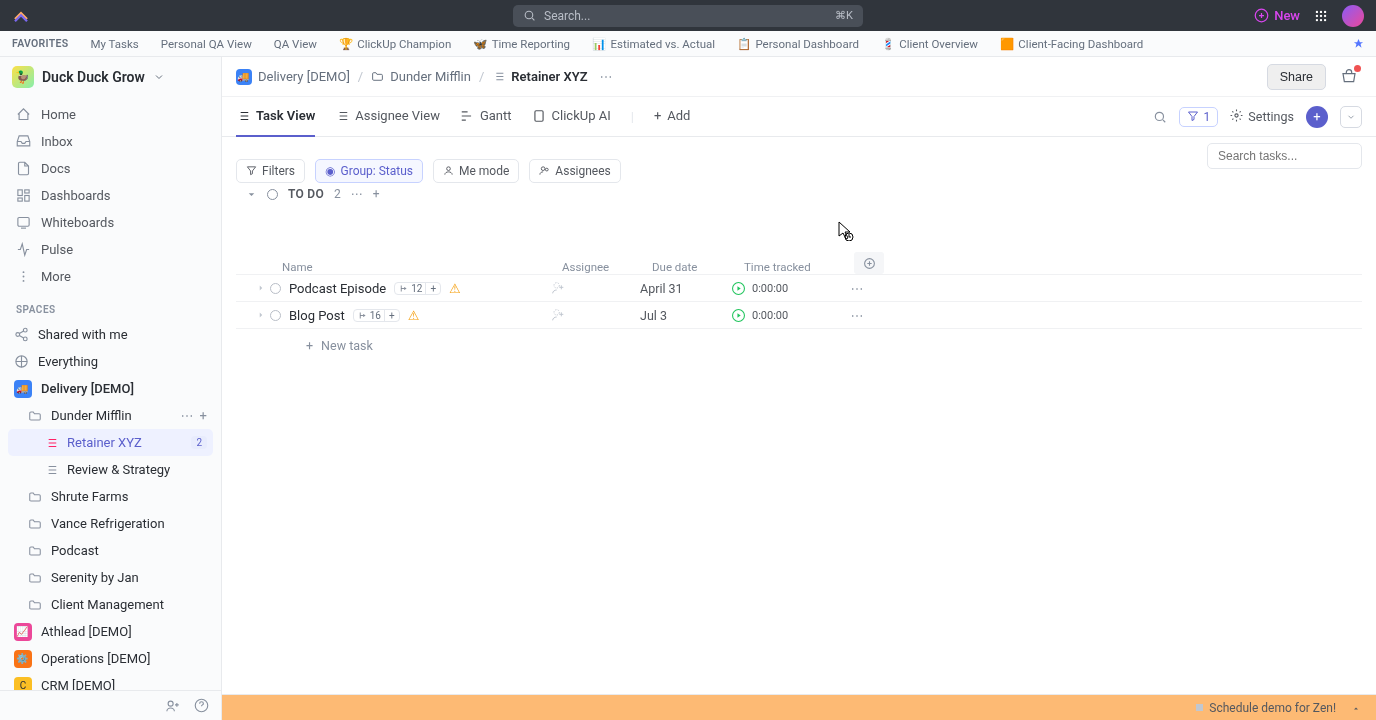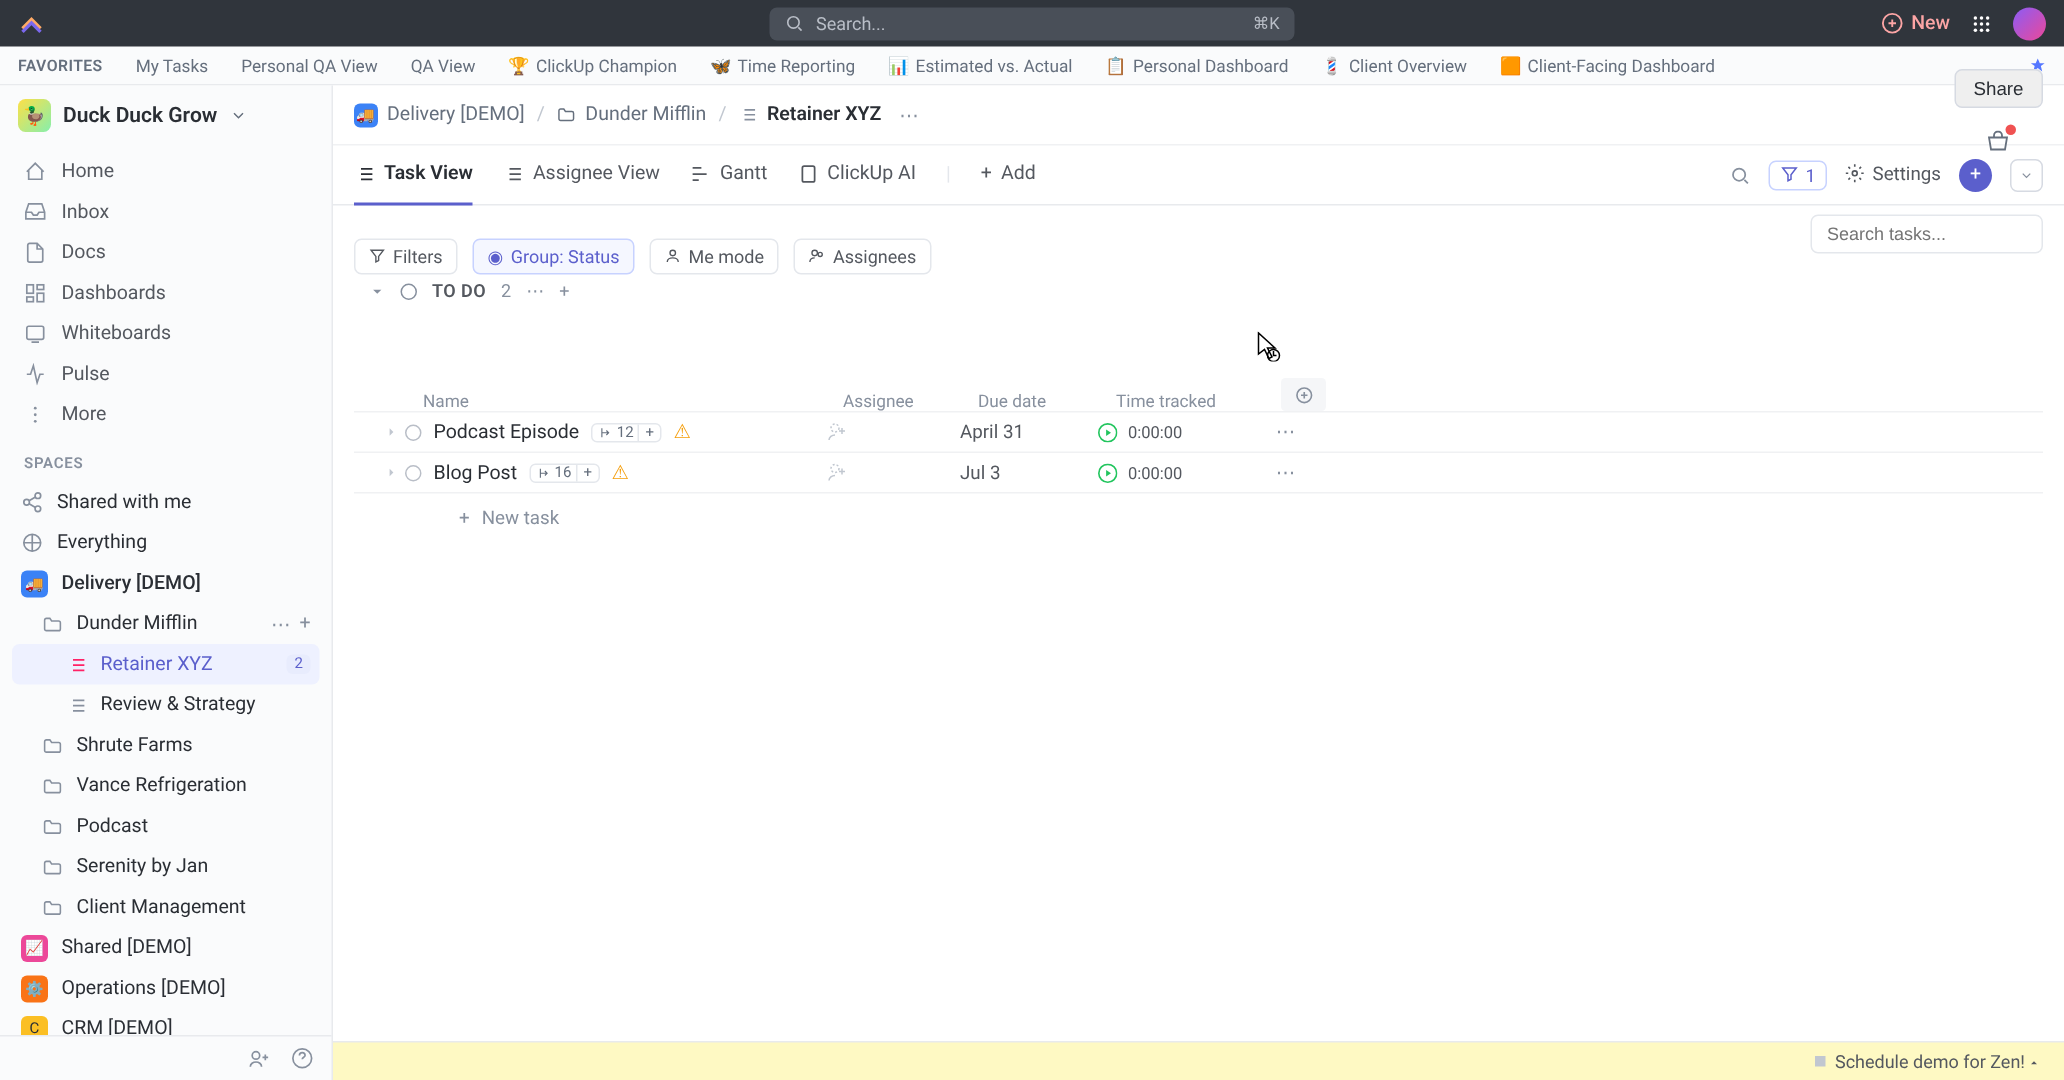--- a/index.html
+++ b/index.html
@@ -6,21 +6,21 @@
 body { font-family: -apple-system, BlinkMacSystemFont, "Segoe UI", Roboto, sans-serif; font-size: 13px; color: #2a2e34; background: #fff; overflow: hidden; }
 svg { display: block; }
 
 
 .topbar { height: 31px; background: #30353c; display: flex; align-items: center; padding: 0 12px; color: #fff; position: relative; }
 .logo { width: 18px; height: 18px; border-radius: 4px; display: flex; align-items: center; justify-content: center; }
 .searchbar-wrap { position: absolute; left: 50%; transform: translateX(-50%); }
 .searchbar { width: 350px; height: 22px; background: #494f58; border-radius: 5px; display: flex; align-items: center; padding: 0 10px; gap: 8px; color: #b9bec7; font-size: 12px; }
 .searchbar .kbd { margin-left: auto; font-size: 11px; }
 .topbar-right { margin-left: auto; display: flex; align-items: center; gap: 14px; }
-.new-btn { display: flex; align-items: center; gap: 5px; color: #fca5a5; font-size: 13px; font-weight: 500; }
+.new-btn { display: flex; align-items: center; gap: 5px; color: #d946ef; font-size: 13px; font-weight: 500; }
 .grid-icon { width: 14px; height: 14px; }
 .avatar { width: 22px; height: 22px; border-radius: 50%; background: linear-gradient(135deg,#8b5cf6,#ec4899); }
 
 
 .favbar { height: 26px; background: #fafbfc; border-bottom: 1px solid #e8eaed; display: flex; align-items: center; padding: 0 12px; gap: 22px; font-size: 11.5px; color: #656f7d; }
 .favbar-label { font-weight: 600; letter-spacing: 0.3px; font-size: 10.5px; }
 .favitem { display: flex; align-items: center; gap: 4px; white-space: nowrap; }
 .pin-icon { margin-left: auto; color: #5577ff; }
 
 
@@ -50,21 +50,21 @@
 .indent-2 { padding-left: 36px; }
 .count-pill { margin-left: auto; background: #e8ecfd; color: #5b5fcc; border-radius: 4px; font-size: 10px; padding: 1px 5px; }
 .itm-actions { margin-left: auto; display: flex; gap: 6px; color: #87909e; }
 .sidebar-footer { height: 30px; border-top: 1px solid #e8eaed; display: flex; align-items: center; justify-content: flex-end; padding: 0 12px; gap: 14px; color: #87909e; }
 
 
 .crumbs { height: 40px; display: flex; align-items: center; padding: 0 14px; gap: 8px; border-bottom: 1px solid #f0f1f3; }
 .crumb { display: flex; align-items: center; gap: 6px; font-size: 13px; color: #656f7d; }
 .crumb.active { font-weight: 600; color: #2a2e34; }
 .crumb-sep { color: #c1c7d0; }
-.crumbs-right { margin-left: auto; display: flex; align-items: center; gap: 10px; flex-direction: column; }
+.crumbs-right { margin-left: auto; display: flex; align-items: center; gap: 10px; }
 .share-btn { border: 1px solid #d6dae2; border-radius: 5px; padding: 5px 12px; font-size: 12.5px; color: #2a2e34; }
 .cart-btn { width: 26px; height: 26px; display:flex; align-items:center; justify-content:center; position: relative; color: #656f7d;}
 .cart-dot { width:7px; height:7px; background:#f05252; border-radius:50%; position:absolute; top:1px; right:1px; }
 
 
 .viewsbar { height: 40px; display: flex; align-items: center; padding: 0 14px; gap: 20px; border-bottom: 1px solid #e8eaed; }
 .view-tab { display: flex; align-items: center; gap: 6px; font-size: 13px; color: #54585f; height: 40px; border-bottom: 2px solid transparent; cursor: pointer;}
 .view-tab.active { border-bottom-color: #5b5fcc; font-weight: 600; color: #2a2e34; }
 .vbar-right { margin-left: auto; display: flex; align-items: center; gap: 12px; }
 .filter-count { border: 1px solid #c7d2ff; border-radius: 5px; padding: 2px 7px; display: flex; gap: 5px; color: #5b5fcc; font-size: 12px; }
@@ -102,21 +102,21 @@
 .assignee-cell { flex: 0 0 90px; color: #c1c7d0; }
 .due-cell { flex: 0 0 92px; color: #54585f; font-size: 12.5px; }
 .time-cell { flex: 0 0 110px; display: flex; align-items: center; gap: 7px; color: #54585f; font-size: 11px;}
 .play { width: 13px; height: 13px; color: #22c55e; }
 .row-more { flex: 0 0 30px; color: #87909e; display:flex; justify-content:center;}
 .expand-caret { width:10px; color:#c1c7d0; margin-left:-26px; margin-right:4px;}
 
 .new-task-row { display: flex; align-items: center; padding-left: 70px; height: 32px; color: #87909e; font-size: 12.5px; gap: 8px; }
 
 
-.bottombar { position: fixed; bottom: 0; right: 0; height: 26px; background: #fef9c3; border-top: 1px solid #e8eaed; width: calc(100% - 222px); display: flex; align-items: center; justify-content: flex-end; padding: 0 14px; gap: 0; font-size: 12px; color: #54585f; }
+.bottombar { position: fixed; bottom: 0; right: 0; height: 26px; background: #fdba74; border-top: 1px solid #e8eaed; width: calc(100% - 222px); display: flex; align-items: center; justify-content: flex-end; padding: 0 14px; gap: 14px; font-size: 12px; color: #54585f; }
 .bb-item { display: flex; align-items: center; gap: 6px; }
 .sq { width:7px; height:7px; background:#c1c7d0; }
 .cursor-ptr { position: absolute; left: 838px; top: 221px; pointer-events: none; z-index: 100; color: #000; }
 </style>
 </head>
 <body>
 
 <div class="topbar">
   <div class="logo">
     <svg viewBox="0 0 24 24" width="18" height="18">
@@ -330,21 +330,21 @@
           <span>Serenity by Jan</span>
         </div>
       <div class="space-item indent-1">
           <svg class="folder-icon" viewBox="0 0 24 24" fill="none" stroke="currentColor" stroke-width="1.8">
             <path d="M3 7a2 2 0 0 1 2-2h4l2 3h8a2 2 0 0 1 2 2v7a2 2 0 0 1-2 2H5a2 2 0 0 1-2-2z"></path>
           </svg>
           <span>Client Management</span>
         </div>
       <div class="space-item">
           <div class="space-badge" style="background:#ec4899;">📈</div>
-          <span>Shared [DEMO]</span>
+          <span>Athlead [DEMO]</span>
         </div>
       <div class="space-item">
           <div class="space-badge" style="background:#f97316;">⚙️</div>
           <span>Operations [DEMO]</span>
         </div>
       <div class="space-item">
           <div class="space-badge" style="background:#fbbf24;">C</div>
           <span>CRM [DEMO]</span>
         </div>
 

